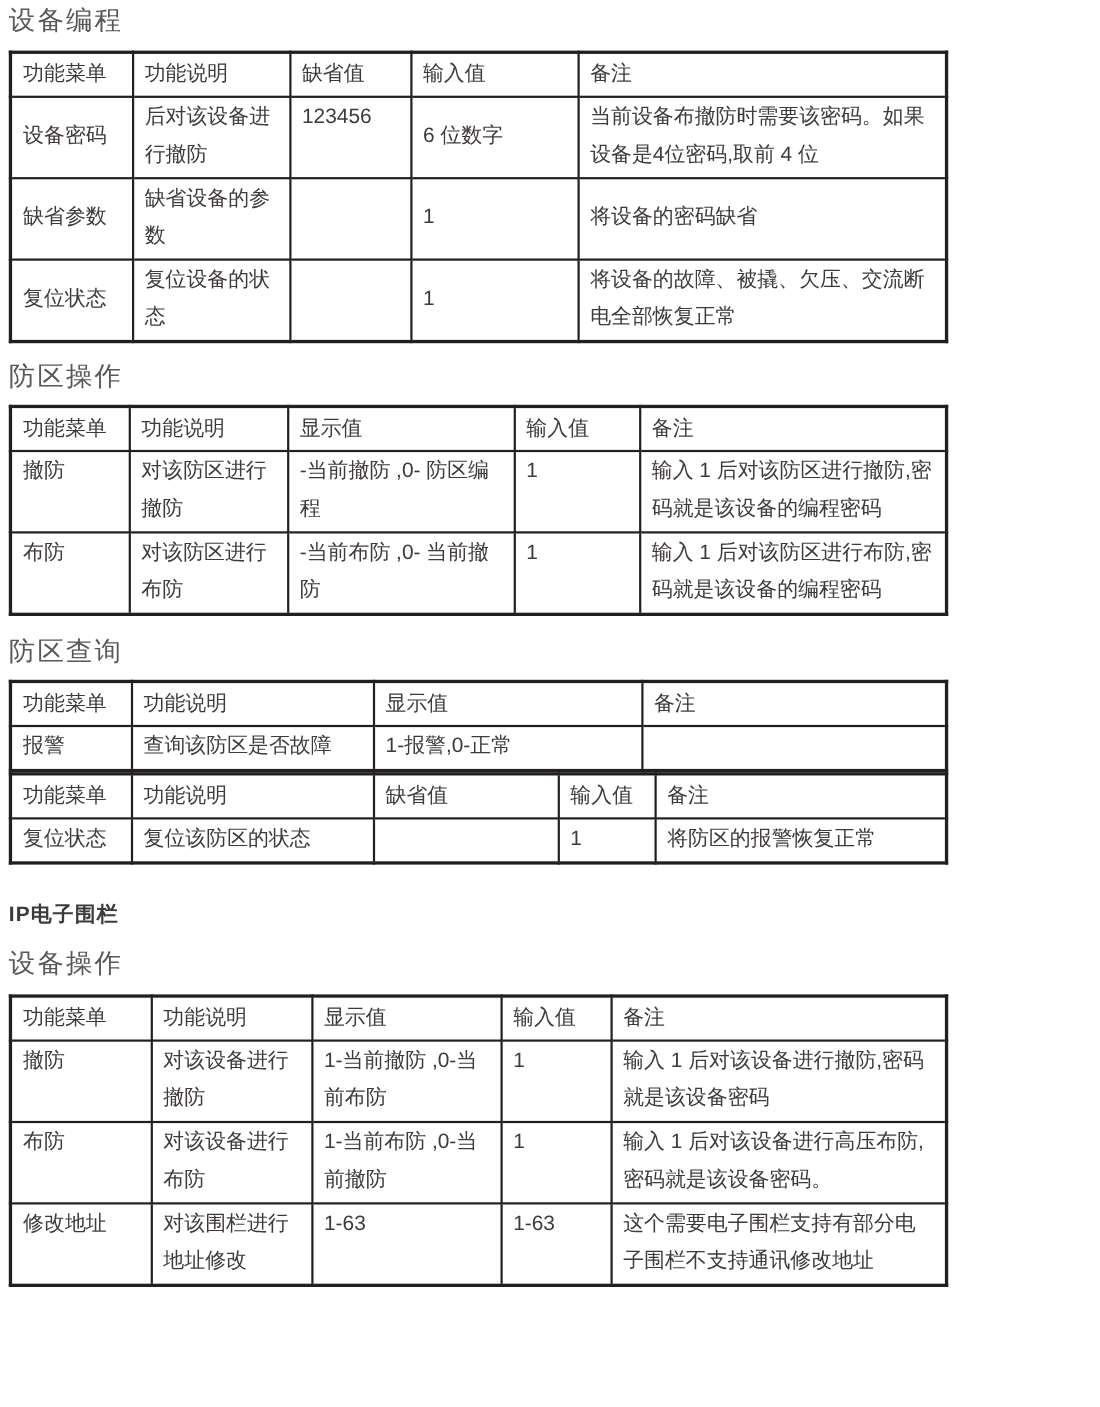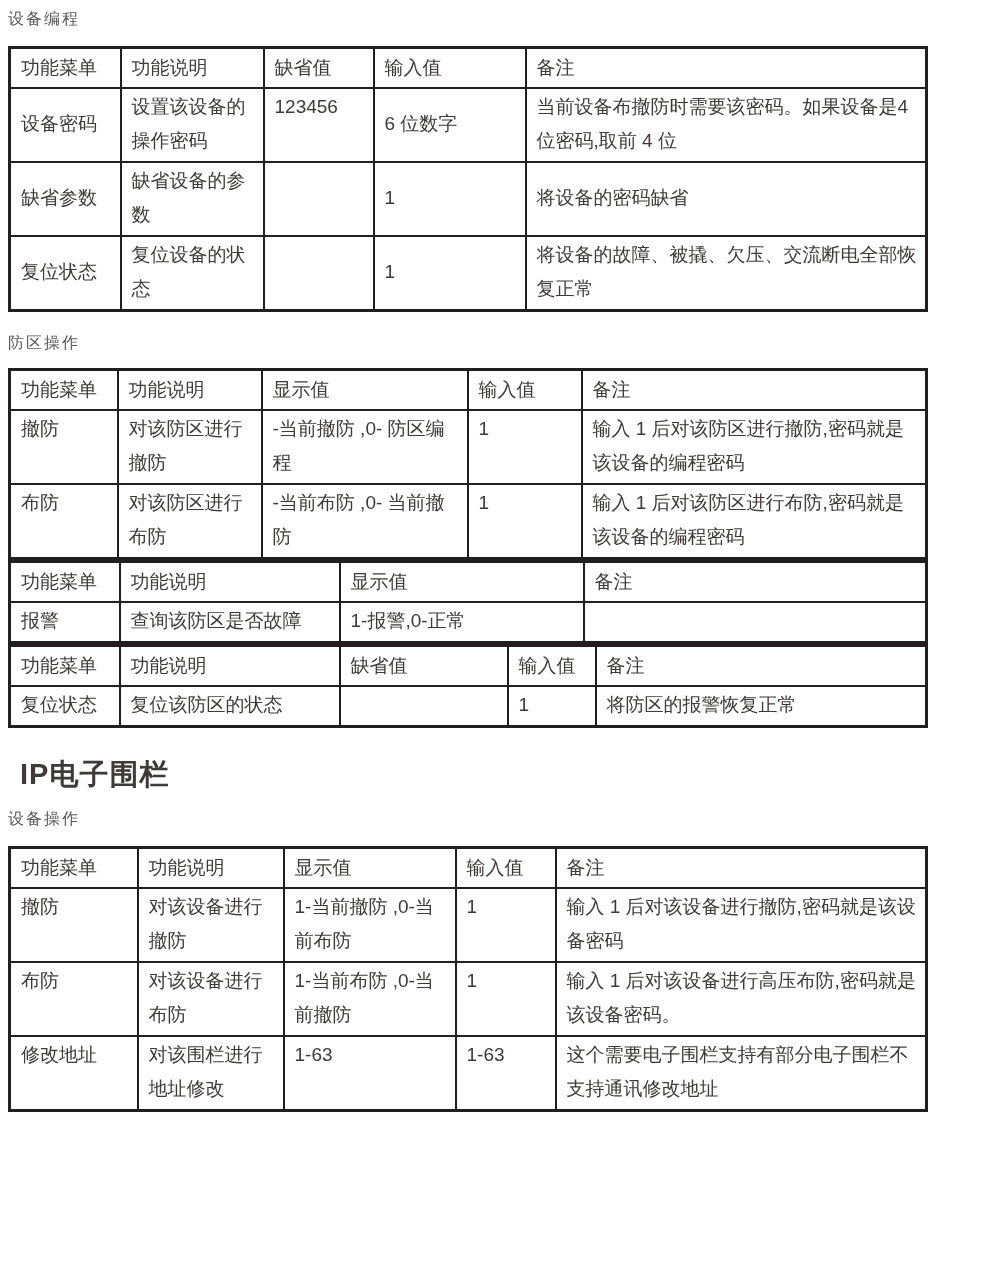--- a/index.html
+++ b/index.html
@@ -3,32 +3,32 @@
 <meta charset="utf-8">
 <style>
   html,body{margin:0;padding:0;}
   body{
     width:1000px;height:1279px;overflow:hidden;background:#ffffff;
     font-family:"Liberation Sans","DejaVu Sans",sans-serif;
     color:#3e3a39;
   }
   .page{padding:6px 10px 0 8px;}
   .sub-heading{
-    color:#595757;font-size:16px;line-height:26px;
+    color:#595757;font-size:24px;line-height:26px;
     margin:0 0 14px 0;letter-spacing:2px;
   }
   .sub-heading.gap1{margin-top:18px;margin-bottom:12px;}
   .sub-heading.gap2{margin-top:20px;margin-bottom:12px;}
   .sub-heading.gap3{margin-top:12px;margin-bottom:14px;}
   .main-heading{
-    color:#3e3a39;font-size:29px;line-height:40px;font-weight:bold;
-    margin:26px 0 0 12px;letter-spacing:1px;
+    color:#3e3a39;font-size:19px;line-height:40px;font-weight:bold;
+    margin:26px 0 0 0;letter-spacing:1px;
   }
   table.data-table{
-    border-collapse:collapse;table-layout:fixed;width:920px;
+    border-collapse:collapse;table-layout:fixed;width:854px;
     border:3px solid #231f20;margin:0;
   }
   table.data-table th,table.data-table td{
     border:2px solid #231f20;
     font-size:19px;font-weight:normal;text-align:left;
     padding:1px 8px 3px 10px;line-height:34px;
     overflow:hidden;word-break:break-all;
   }
   table.data-table th{line-height:30px;padding-top:4px;padding-bottom:4px;vertical-align:middle;}
   
@@ -65,21 +65,21 @@
           <th>功能菜单</th>
           <th>功能说明</th>
           <th>缺省值</th>
           <th>输入值</th>
           <th>备注</th>
         </tr>
       </thead>
       <tbody>
         <tr>
           <td>设备密码</td>
-          <td>设置该设备的操作密码</td>
+          <td>后对该设备进行撤防</td>
           <td>123456</td>
           <td>6 位数字</td>
           <td>当前设备布撤防时需要该密码。如果设备是4位密码,取前 4 位</td>
         </tr>
         <tr>
           <td>缺省参数</td>
           <td>缺省设备的参数</td>
           <td></td>
           <td>1</td>
           <td>将设备的密码缺省</td>
@@ -121,20 +121,21 @@
         </tr>
         <tr>
           <td>布防</td>
           <td>对该防区进行布防</td>
           <td>-当前布防 ,0- 当前撤防</td>
           <td>1</td>
           <td>输入 1 后对该防区进行布防,密码就是该设备的编程密码</td>
         </tr>
       </tbody>
     </table>
+    <div class="sub-heading gap2">防区查询</div>
     <table class="data-table tbl-2">
       <colgroup>
         <col>
         <col>
         <col>
         <col>
       </colgroup>
       <thead>
         <tr>
           <th>功能菜单</th>

